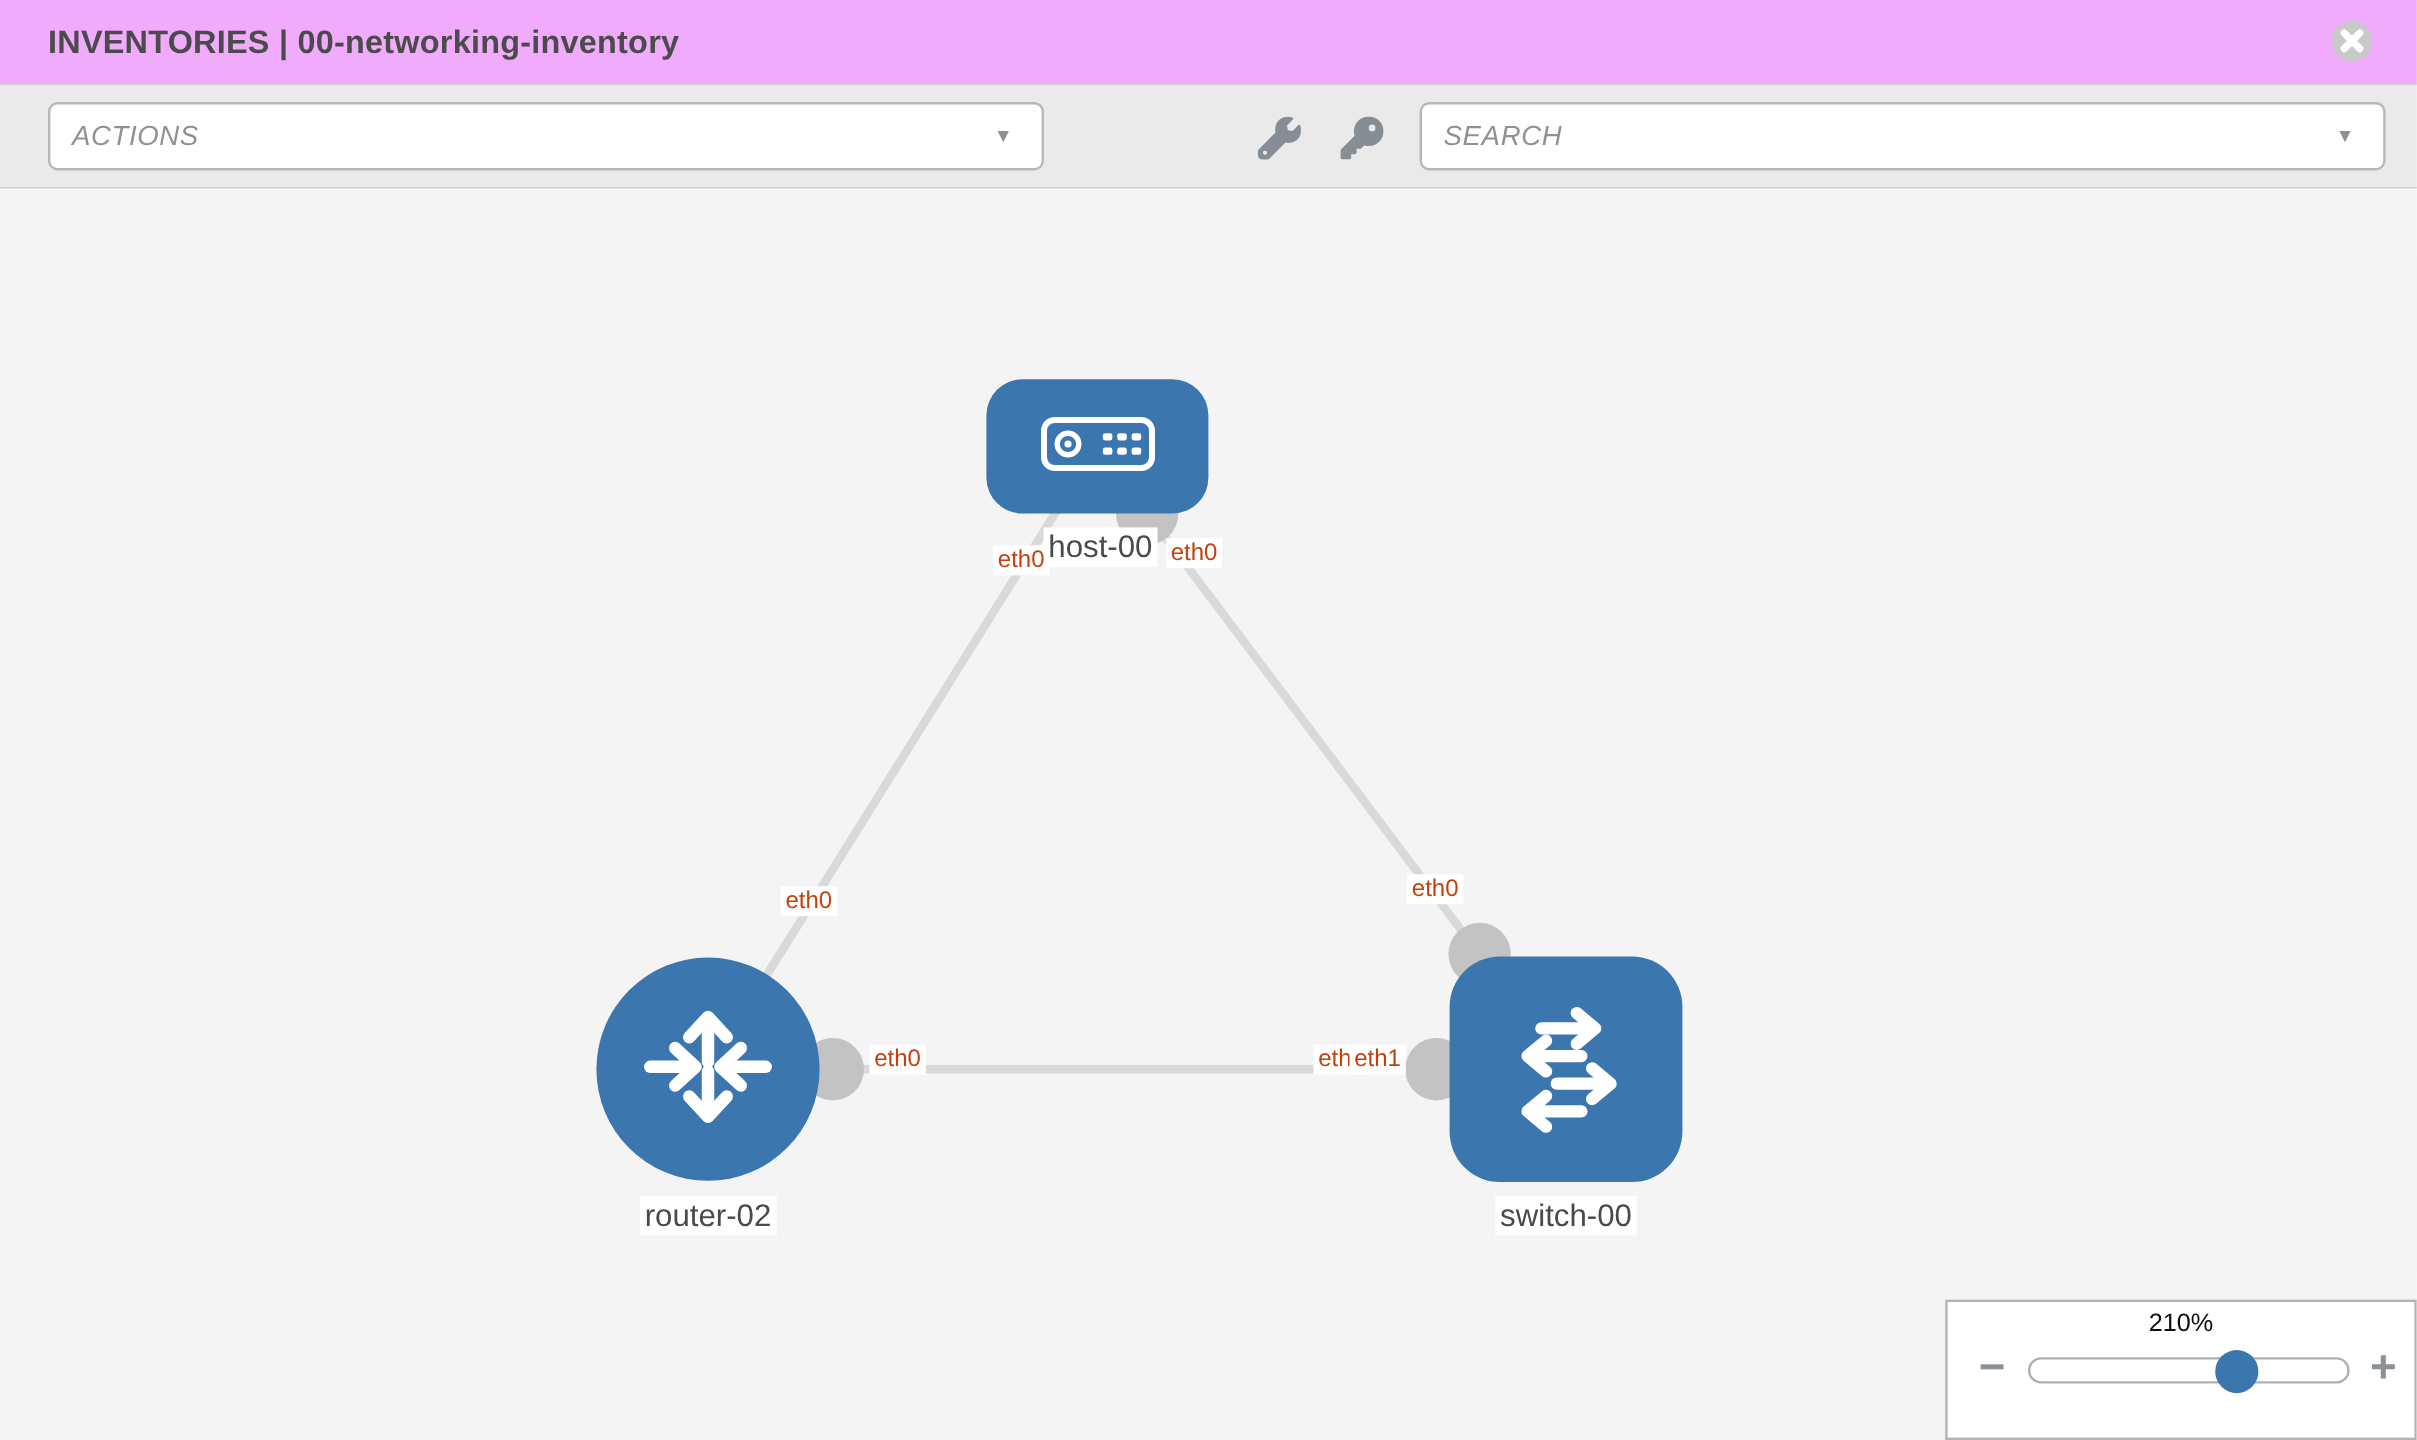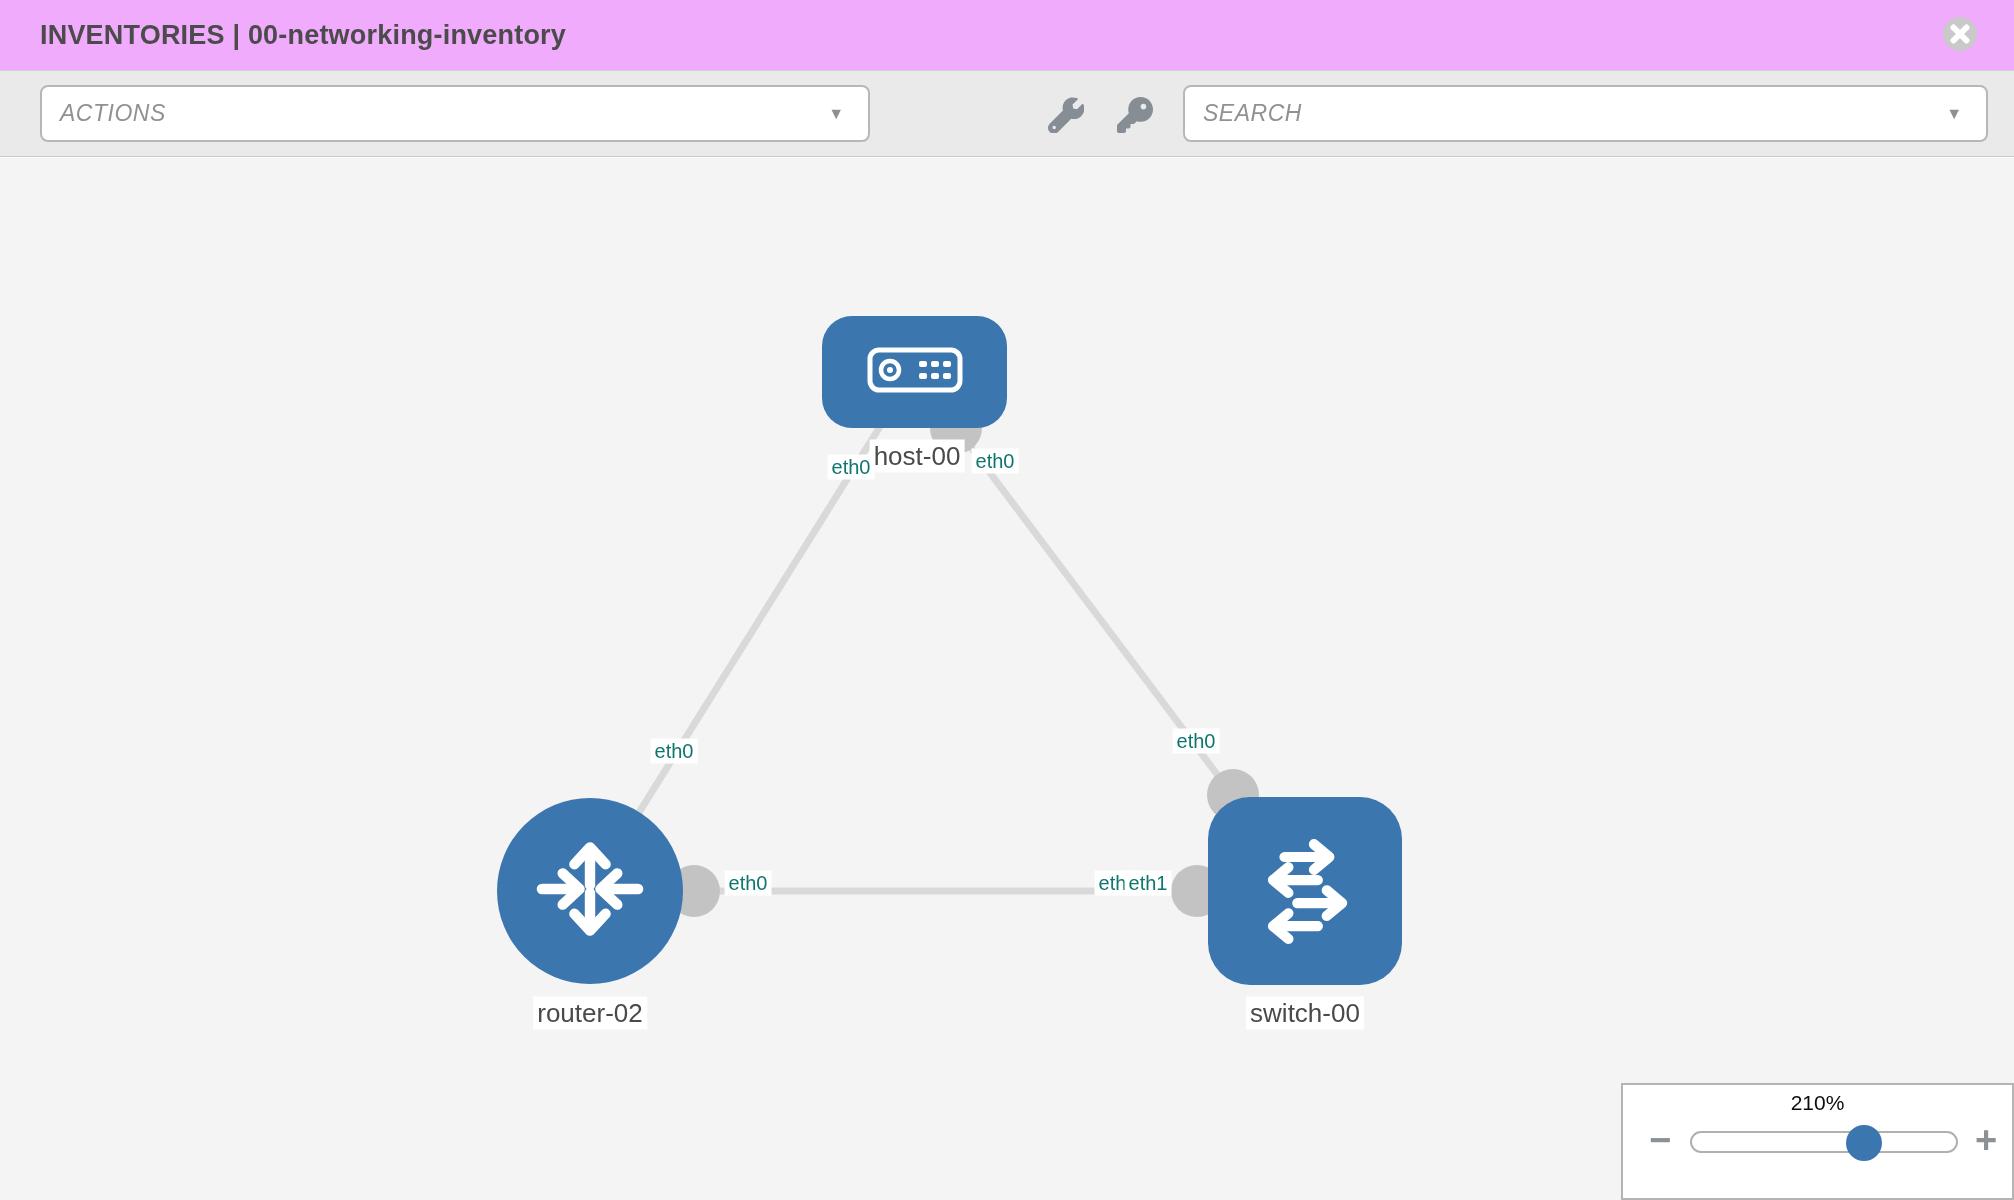--- a/index.html
+++ b/index.html
@@ -65,21 +65,21 @@
   }
   .node-host   { left: 822px;  top: 158px; width: 185px; height: 112px; border-radius: 30px; }
   .node-router { left: 497px;  top: 640px; width: 186px; height: 186px; border-radius: 50%; }
   .node-switch { left: 1208px; top: 639px; width: 194px; height: 188px; border-radius: 42px; }
 
   .chip {
     position: absolute; transform: translate(-50%, -50%); z-index: 3;
     background: #ffffff; color: #4a4a4a; padding: 1px 4px; white-space: nowrap;
   }
   .node-label { font-size: 26px; }
-  .if-label { font-size: 20px; color: #0f766e; text-align: right; }
+  .if-label { font-size: 20px; color: #c2410c; text-align: right; }
 
   
   .zoom-panel {
     position: absolute; left: 1621px; top: 925px; width: 393px; height: 117px;
     background: #ffffff; border: 2px solid #b4b4b4; box-sizing: border-box;
     z-index: 5;
   }
   .zoom-level {
     position: absolute; left: 0; top: 6px; width: 100%; text-align: center;
     font-size: 21px; color: #0d0d0d;

